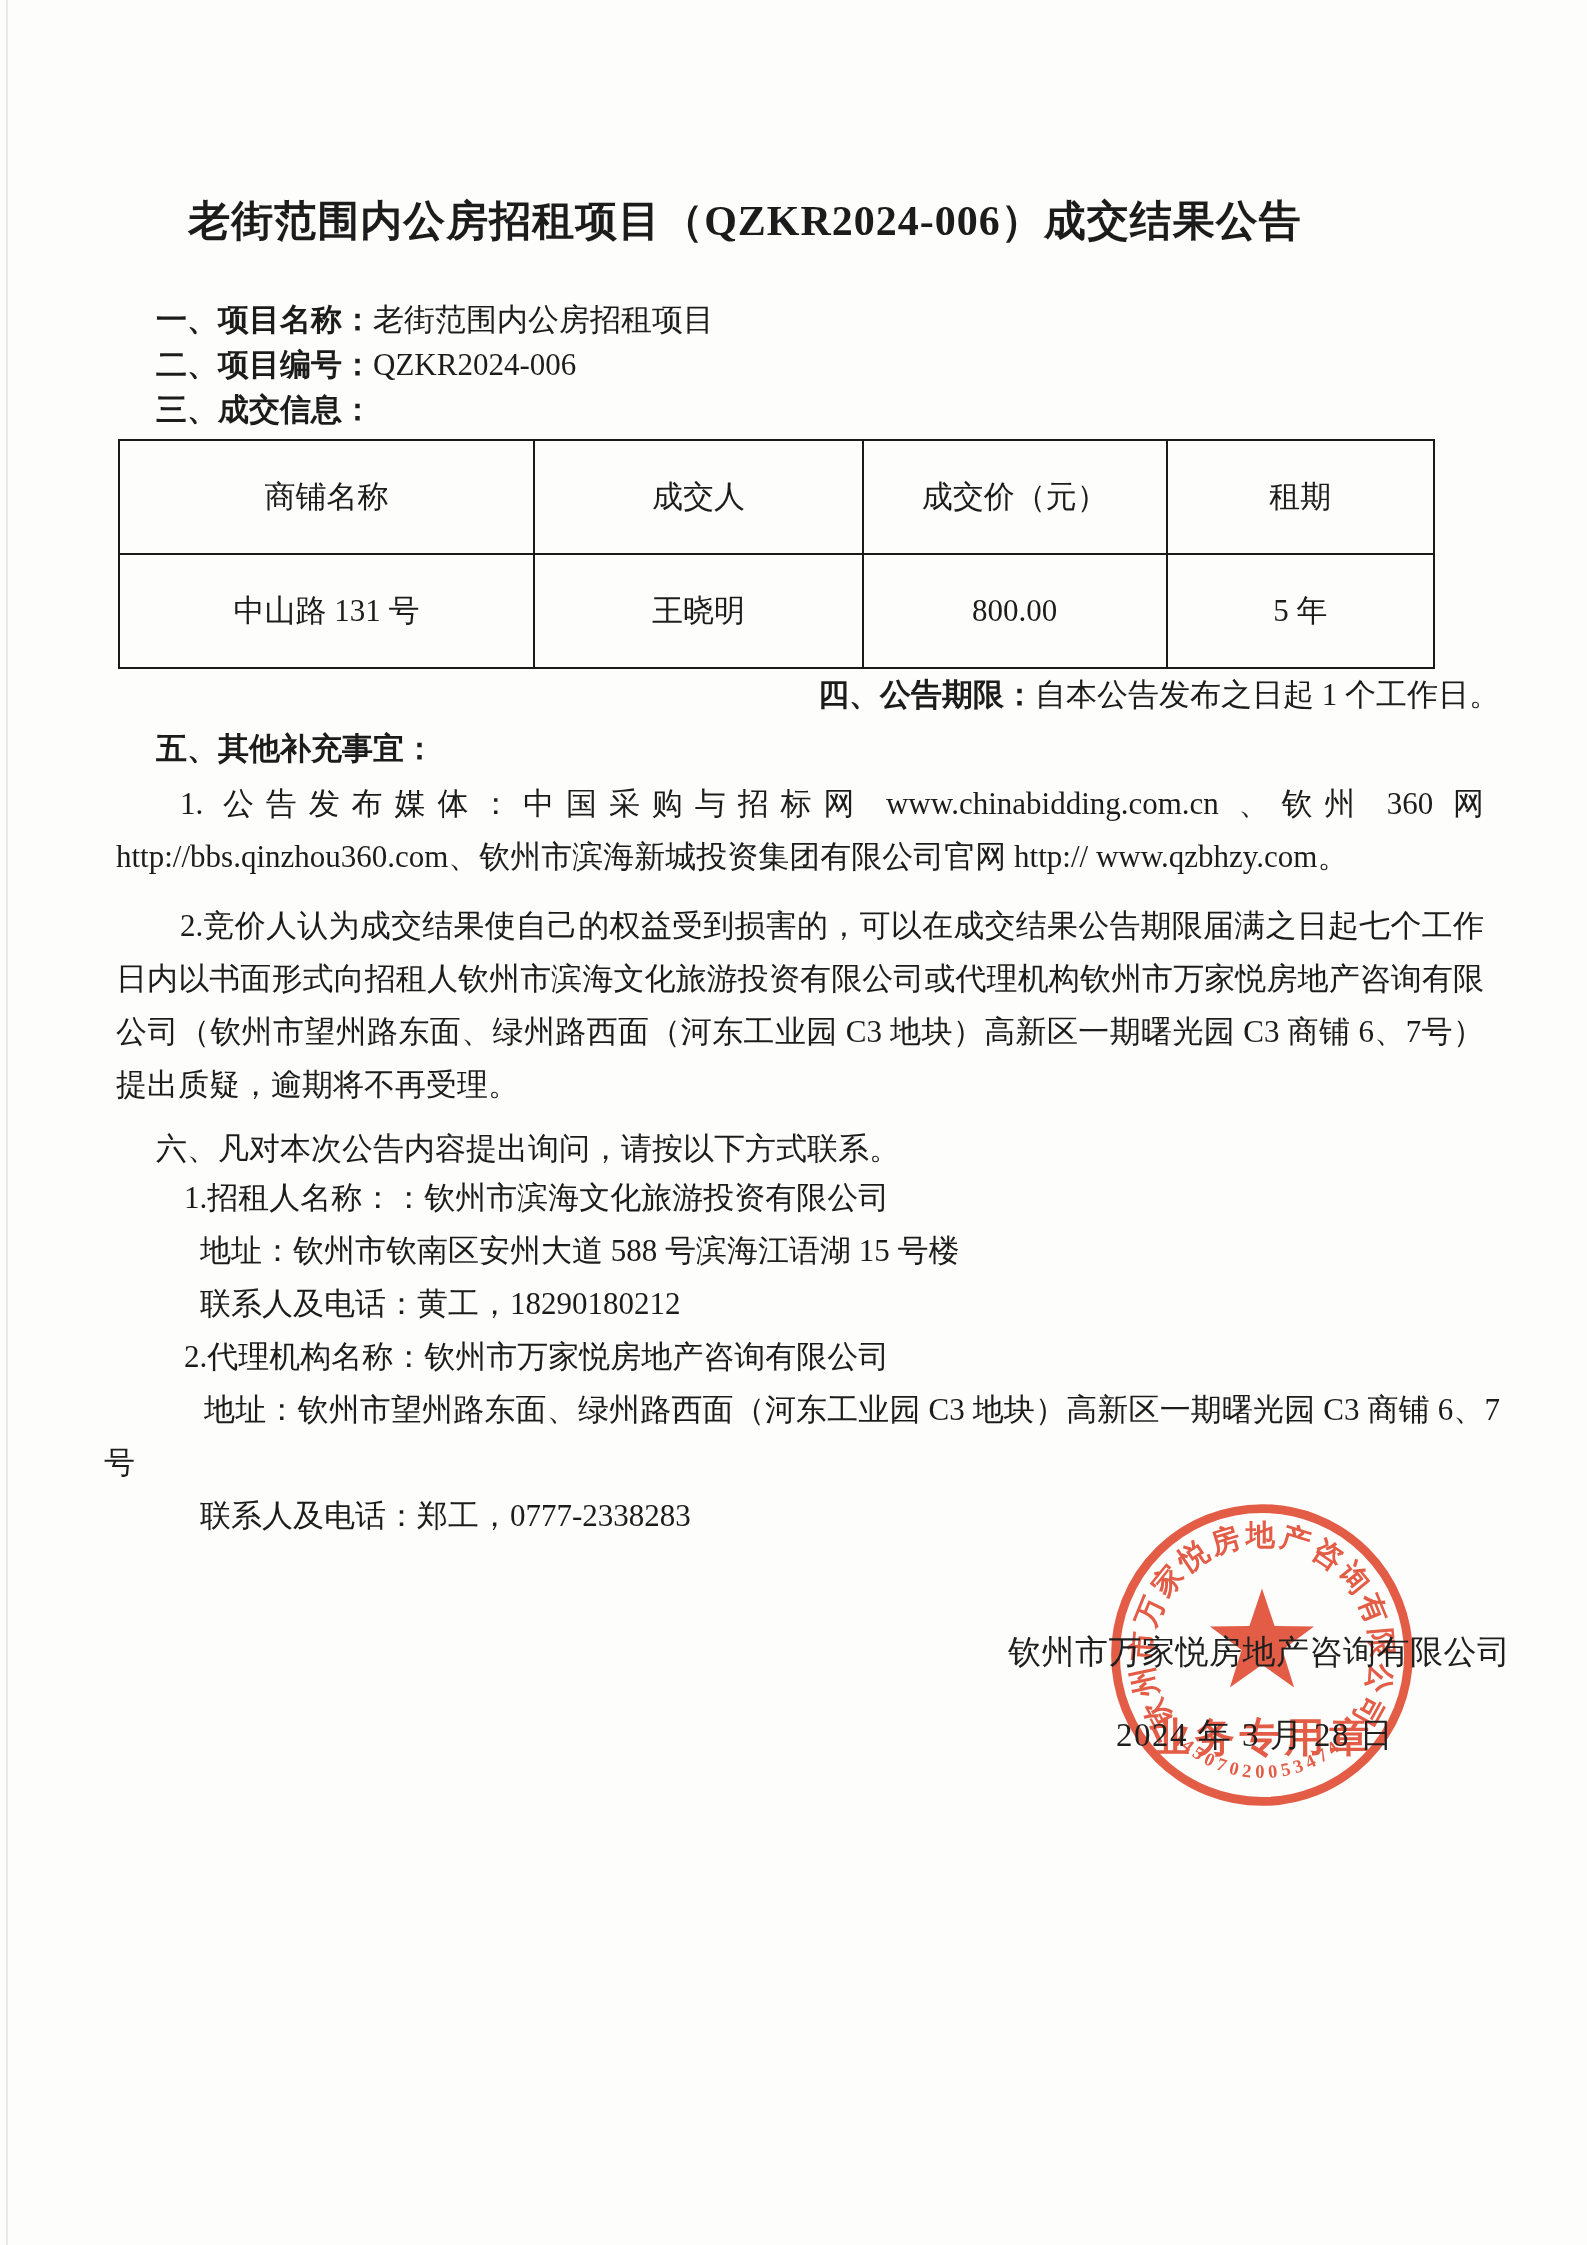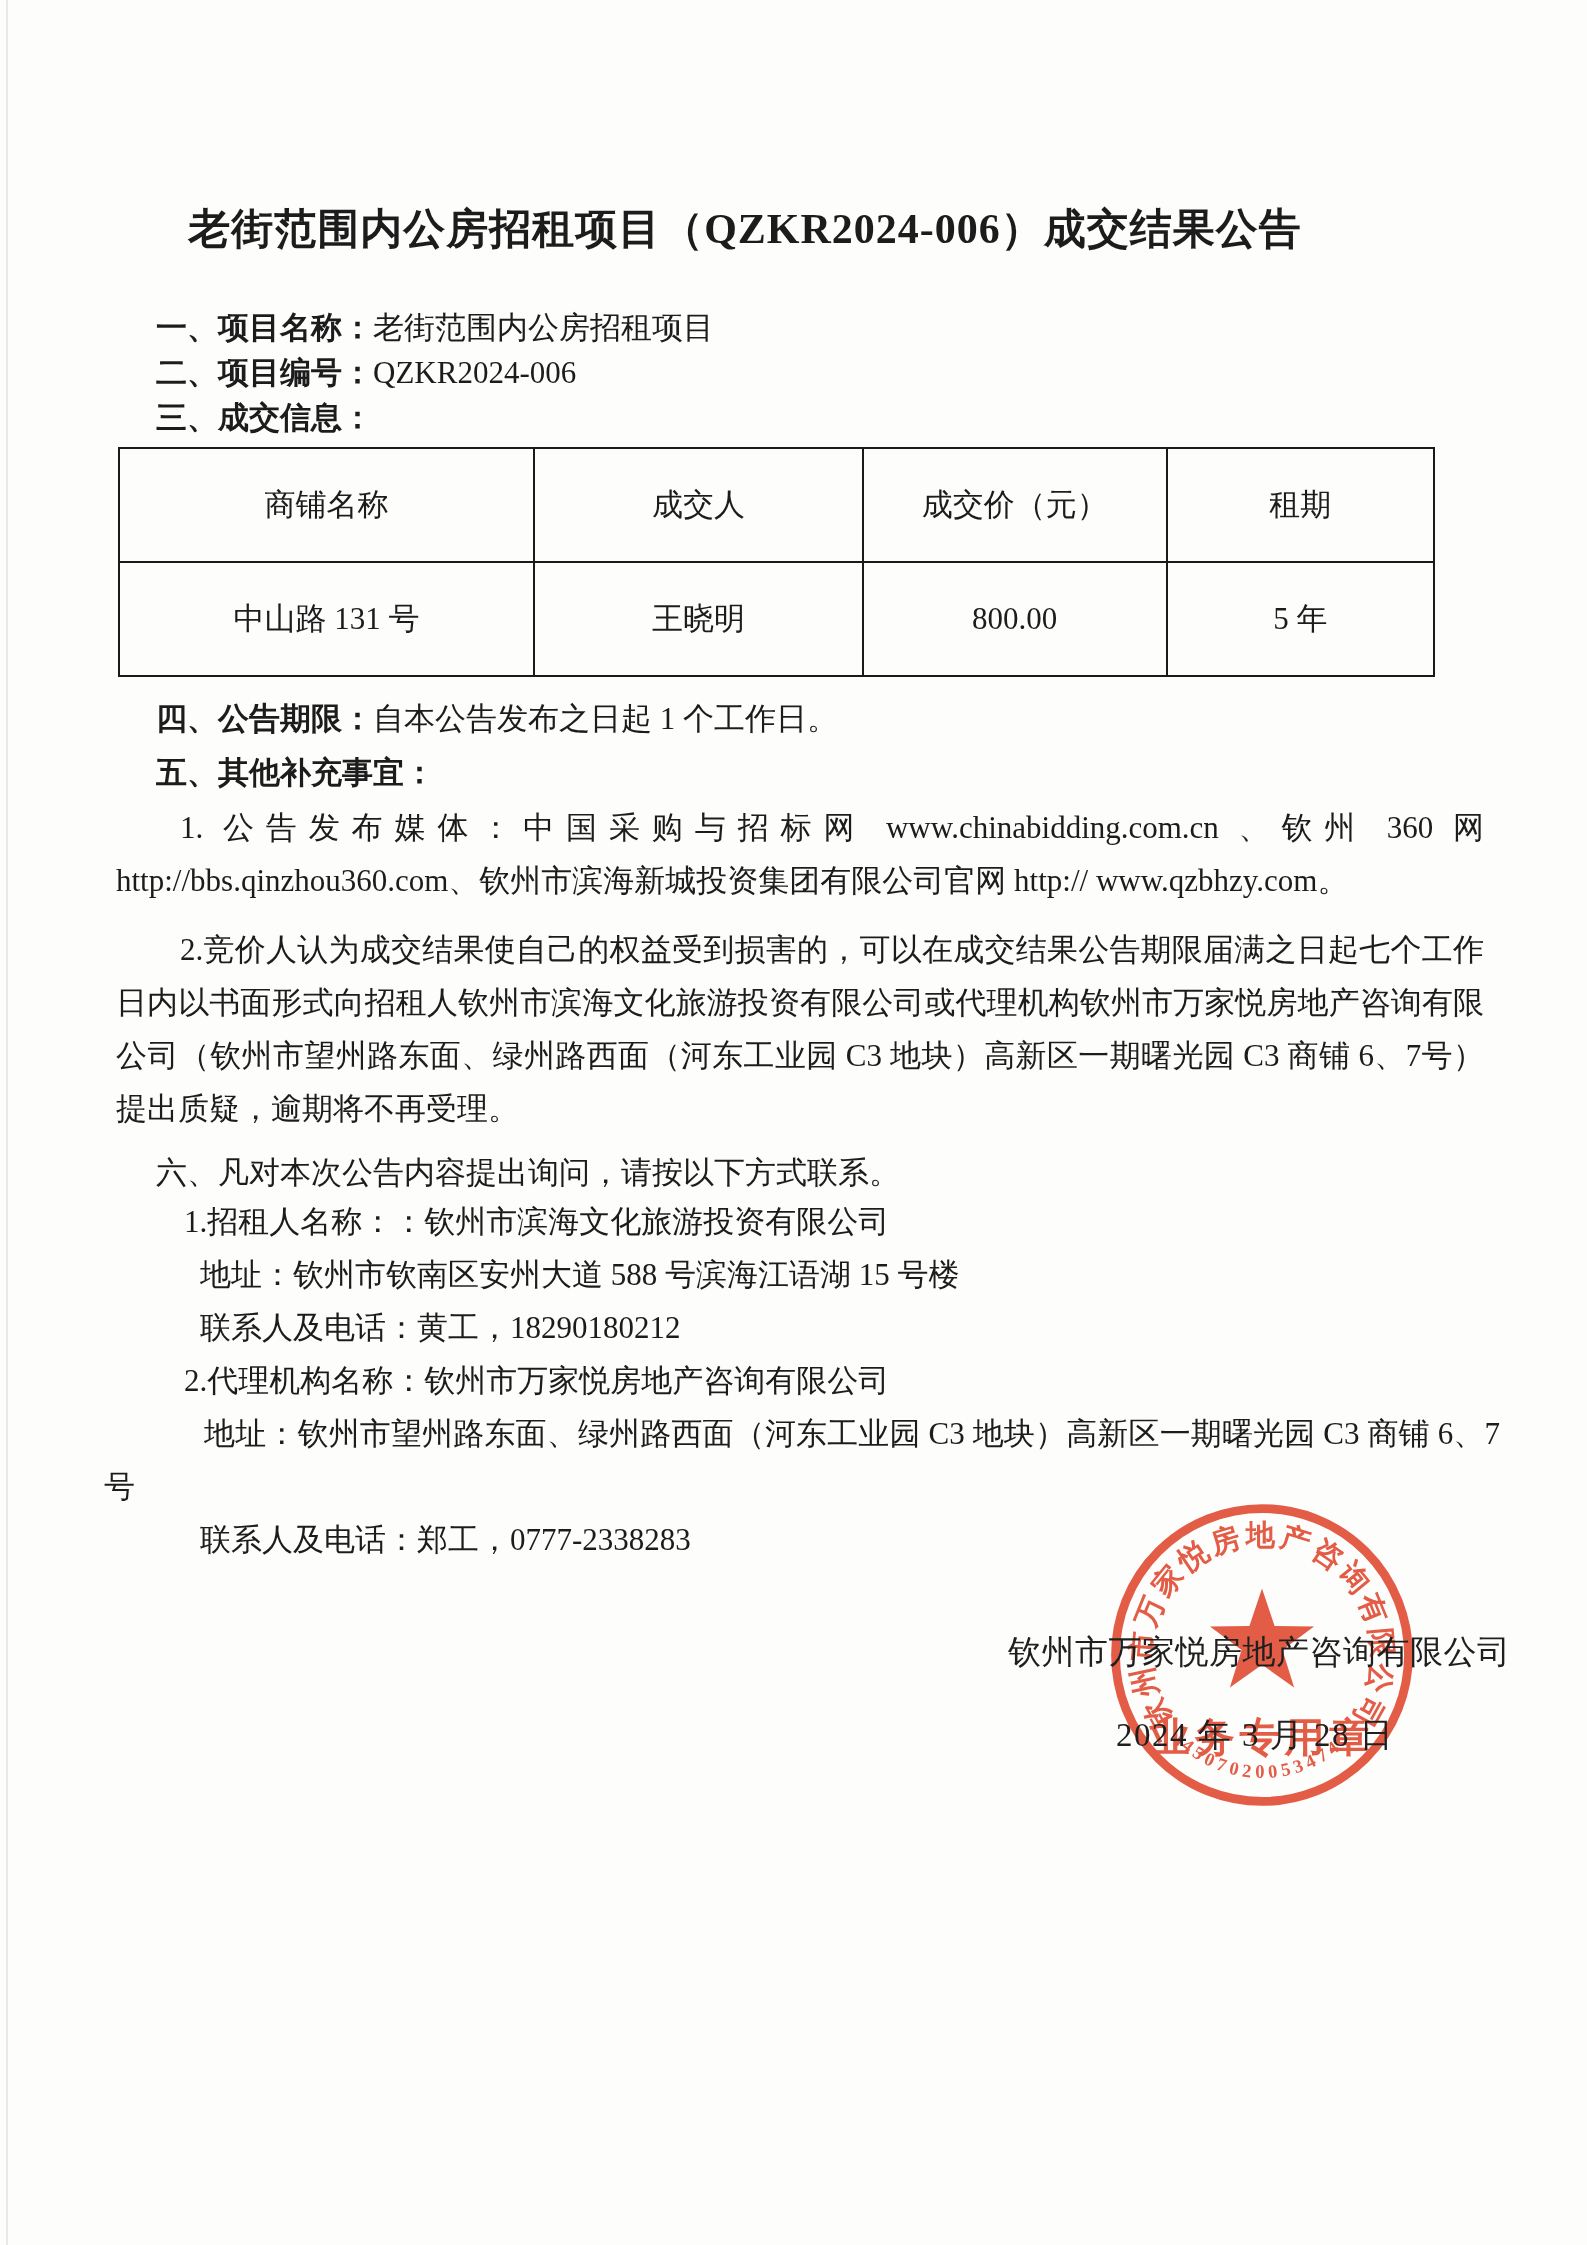--- a/index.html
+++ b/index.html
@@ -22,21 +22,21 @@
     width: 2px; height: 100%;
     background: #e9e9e5;
   }
   .content {
     position: absolute;
     left: 100px;
     top: 0;
     width: 1400px;
   }
   .doc-title {
-    margin: 16px;
+    margin: 8px;
     padding-top: 186px;
     padding-right: 110px;
     text-align: center;
     font-size: 42px;
     font-weight: 700;
     letter-spacing: 1px;
     line-height: 55px;
   }
   .items {
     margin-top: 48px;
@@ -68,21 +68,21 @@
   .col1 { width: 31.6%; }
   .col2 { width: 25.0%; }
   .col3 { width: 23.1%; }
   .col4 { width: 20.3%; }
 
   .sec-line {
     font-size: 31px;
     line-height: 44px;
     margin-left: 56px;
   }
-  .sec-4 { margin-top: 20px; }
+  .sec-4 { margin-top: 4px; text-align: right; }
   .sec-5 { margin-top: 10px; }
   .sec-6 { margin-top: 6px; font-weight: 400; }
 
   .para {
     margin: 16px;
     font-size: 31px;
     line-height: 53px;
     text-align: justify;
     text-indent: 64px;
   }

